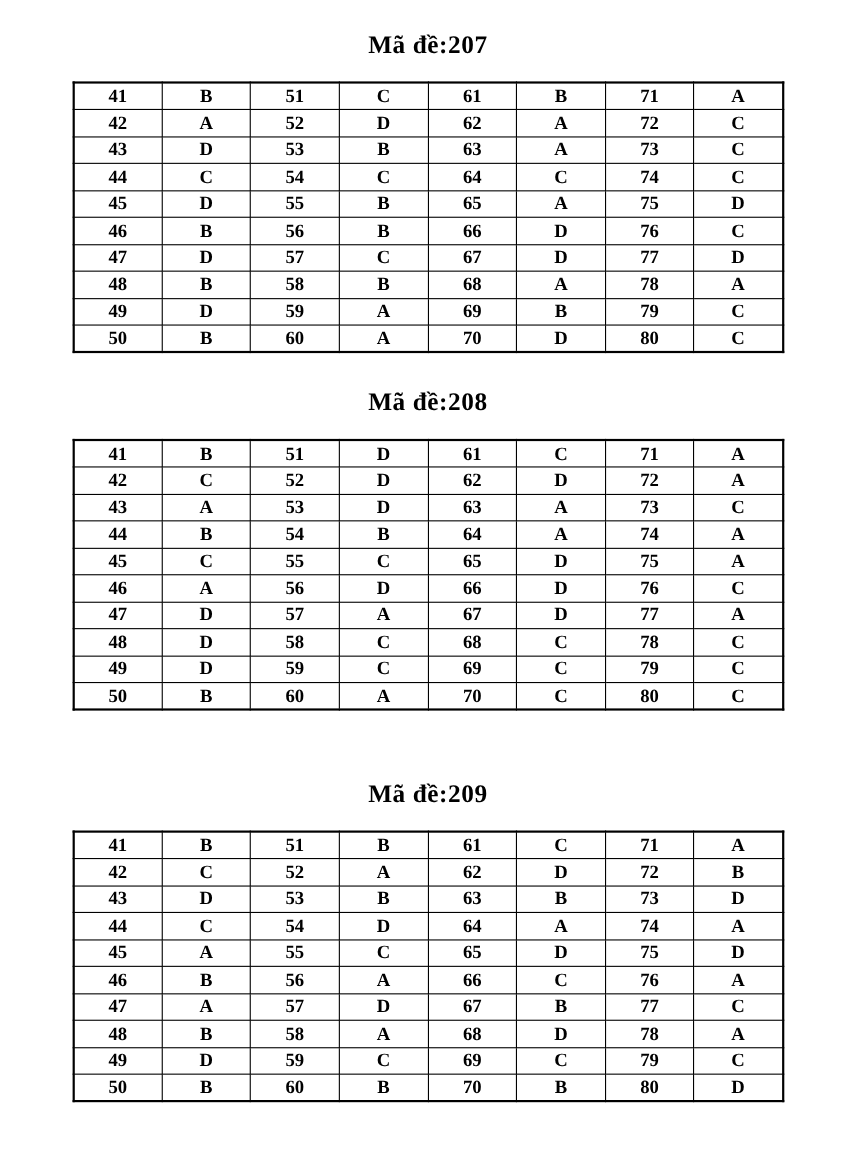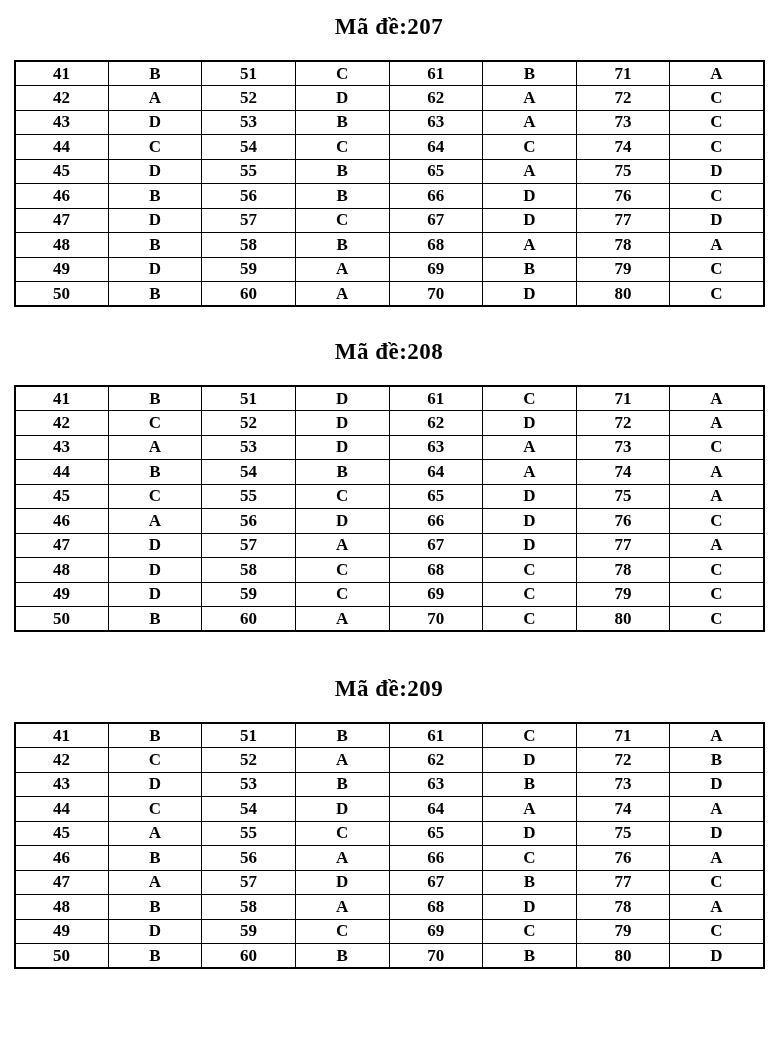--- a/index.html
+++ b/index.html
@@ -7,51 +7,51 @@
     background: #ffffff;
     width: 778px;
     font-family: "Liberation Serif", "DejaVu Serif", serif;
     color: #000000;
   }
   .page {
     width: 778px;
     height: 1060px;
     background: #ffffff;
     overflow: hidden;
-    padding-top: 10px;
+    padding-top: 24px;
   }
   .section { margin-bottom: 0; }
   .section-title {
     text-align: center;
     font-weight: bold;
     font-size: 23px;
     letter-spacing: 0.5px;
     margin-bottom: 20px;
   }
   table.answer-table {
     border-collapse: collapse;
     table-layout: fixed;
-    width: 751px;
+    width: 647px;
     margin: 0 auto;
     border: 2px solid #000000;
   }
   table.answer-table td {
     border: 1.5px solid #000000;
     width: 12.5%;
     height: 24.5px;
     text-align: center;
     vertical-align: middle;
     font-weight: bold;
     font-size: 17px;
     padding: 0;
   }
   
   .section-207 .section-title { margin-top: 4px; }
   .section-208 .section-title { margin-top: 32px; }
-  .section-209 .section-title { margin-top: 44px; }
+  .section-209 .section-title { margin-top: 63px; }
 </style>
 </head>
 <body>
 
 <div class="page">
   <div id="sections-root">
       <div class="section section-207">
         <div class="section-title">Mã đề:207</div>
         <table class="answer-table">
           <tbody>

